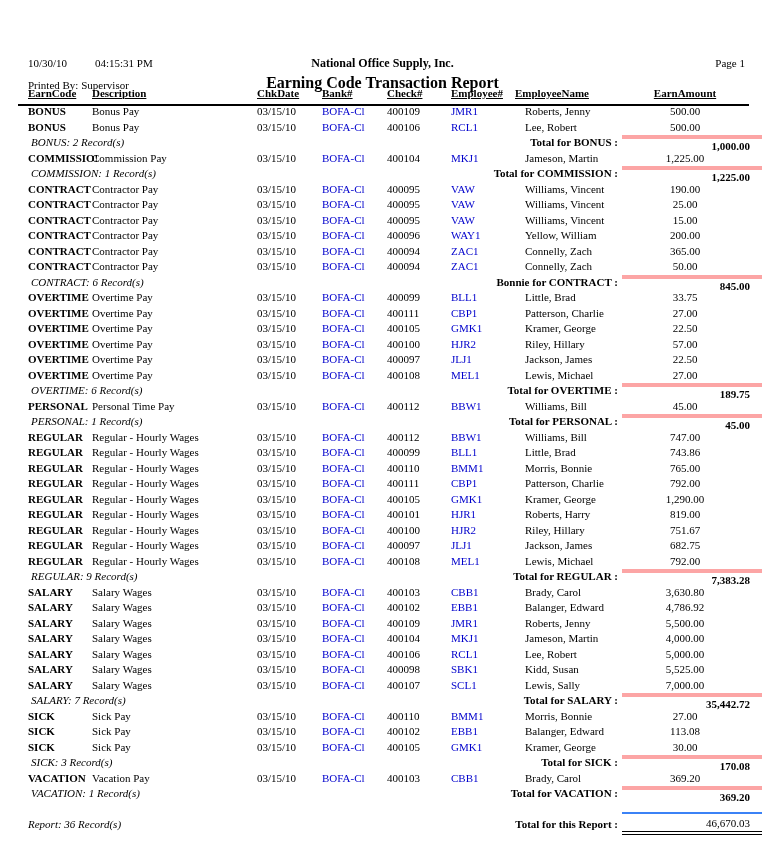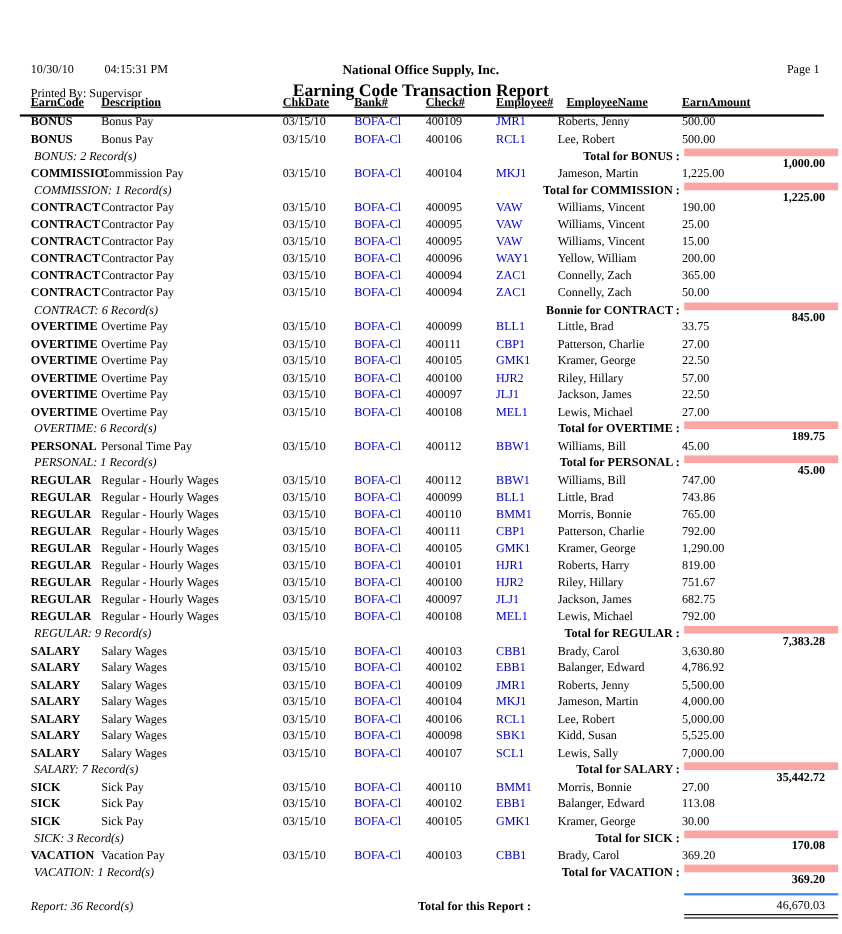--- a/index.html
+++ b/index.html
@@ -21,37 +21,37 @@
   .colheads{position:absolute;left:0;top:87px;width:613px;height:16px;}
   .ch{position:absolute;font-weight:bold;text-decoration:underline;white-space:nowrap;}
   
   .col-code {left:28px;}
   .col-desc {left:92px;}
   .col-date {left:257px;}
   .col-bank {left:322px;}
   .col-check{left:387px;width:60px;}
   .col-emp  {left:451px;}
   .col-name {left:515px;}
-  .col-namecell{left:507px;text-align:right;}
-  .col-amt  {left:620px;width:130px;text-align:left;}
+  .col-namecell{left:525px;text-align:right;}
+  .col-amt  {left:620px;width:130px;text-align:center;}
   
   .rows{position:absolute;left:0;top:104px;width:765px;}
   .row{position:relative;height:15.5px;padding-left:27px;}
   .cell{position:absolute;top:0;white-space:nowrap;line-height:14px;}
   .cell.col-code{font-weight:bold;}
   .blue{color:var(--link,#0000CC);}
   .grow{position:relative;height:15.5px;}       
   .gfooter{position:absolute;left:31px;top:0;font-style:italic;line-height:14px;white-space:nowrap;}
   .tlabel{position:absolute;left:380px;width:238px;top:0;text-align:right;font-weight:bold;line-height:14px;white-space:nowrap;}
   .tamt{position:absolute;left:622px;width:128px;top:0;text-align:right;font-weight:bold;
-        border-top:7px solid #fca5a5;padding:1px 12px 0 0;line-height:13px;white-space:nowrap;}
+        border-top:4px solid #fca5a5;padding:1px 12px 0 0;line-height:13px;white-space:nowrap;}
   .spacer{height:10px;}
   .reportrow{position:relative;height:26px;}
   .rfooter{position:absolute;left:28px;top:6px;font-style:italic;white-space:nowrap;}
-  .rlabel{position:absolute;left:380px;width:238px;top:6px;font-weight:bold;white-space:nowrap;}
+  .rlabel{position:absolute;left:380px;width:238px;top:6px;text-align:right;font-weight:bold;white-space:nowrap;}
   .ramt{position:absolute;left:622px;width:128px;top:0;text-align:right;font-weight:normal;
         border-top:2px solid #3b82f6;border-bottom:4px double #000;padding:3px 12px 2px 0;white-space:nowrap;}
 </style>
 </head>
 <body>
 
 <div class="page">
 
   <span class="abs hdr-date">10/30/10</span>
   <span class="abs hdr-time">04:15:31 PM</span>

